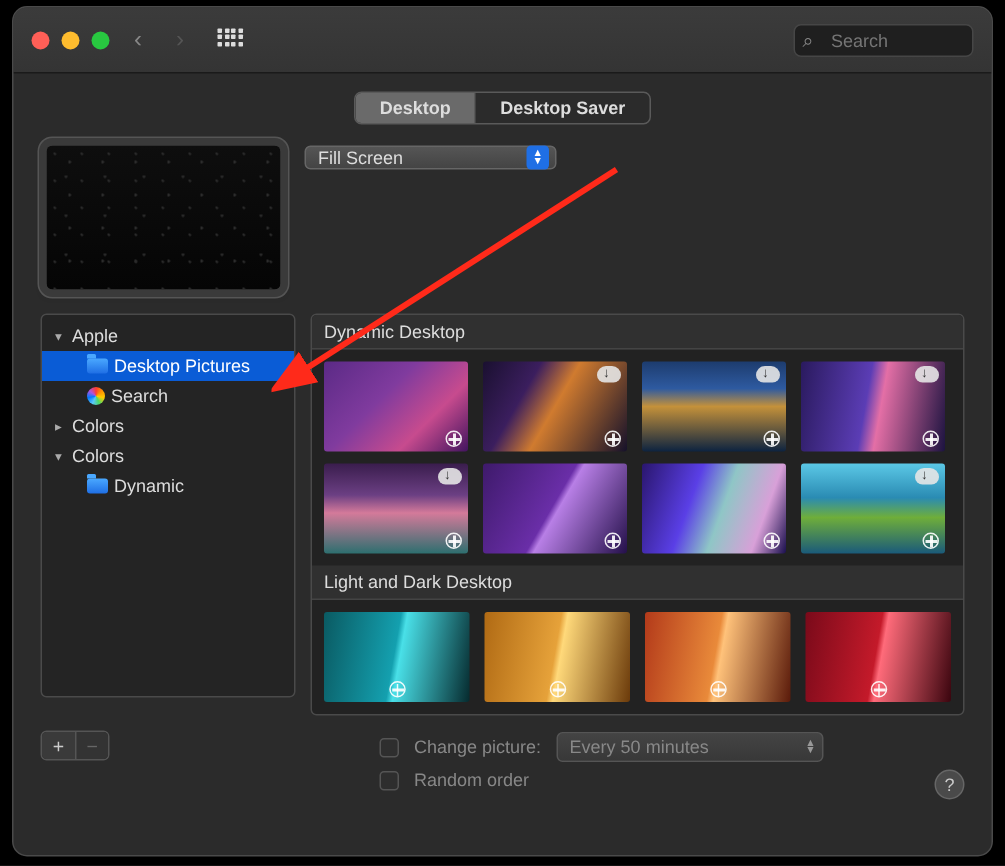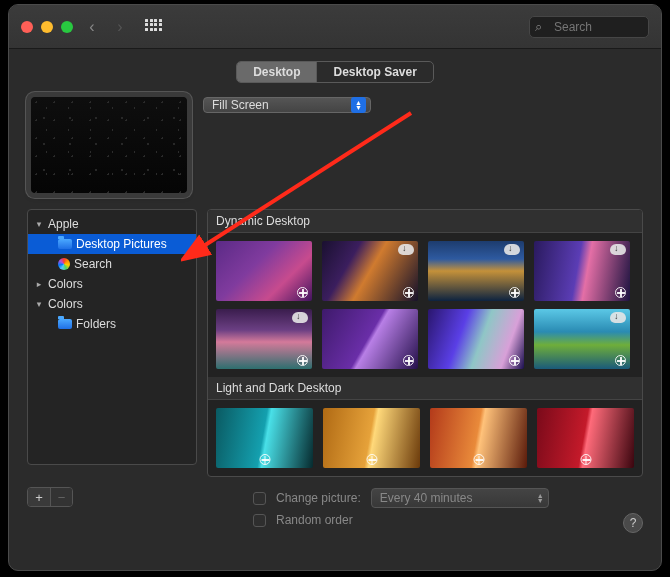--- a/index.html
+++ b/index.html
@@ -205,21 +205,21 @@
         <div class="tree-row">
           <span class="disclosure">▸</span>
           <span>Colors</span>
         </div>
         <div class="tree-row">
           <span class="disclosure">▾</span>
           <span>Colors</span>
         </div>
         <div class="tree-row ind2">
           <span class="folder-mini"></span>
-          <span>Folders</span>
+          <span>Dynamic</span>
         </div>
       </div>
 
       <div class="gallery">
         <div class="ghead">Dynamic Desktop</div>
         <div class="grow">
           <div class="thumb d1">
               <span class="dot"></span>
             </div>
           <div class="thumb d2">
@@ -273,21 +273,21 @@
   <div class="footer">
     <div class="addremove">
       <div>+</div>
       <div>−</div>
     </div>
     <div class="opts">
       <div class="optrow">
         <span class="chk"></span>
         <span>Change picture:</span>
         <div class="interval">
-          <span>Every 40 minutes</span>
+          <span>Every 50 minutes</span>
           <span class="chev2">
               <span>▲</span>
               <span>▼</span>
             </span>
         </div>
       </div>
       <div class="optrow">
         <span class="chk"></span>
         <span>Random order</span>
       </div>

